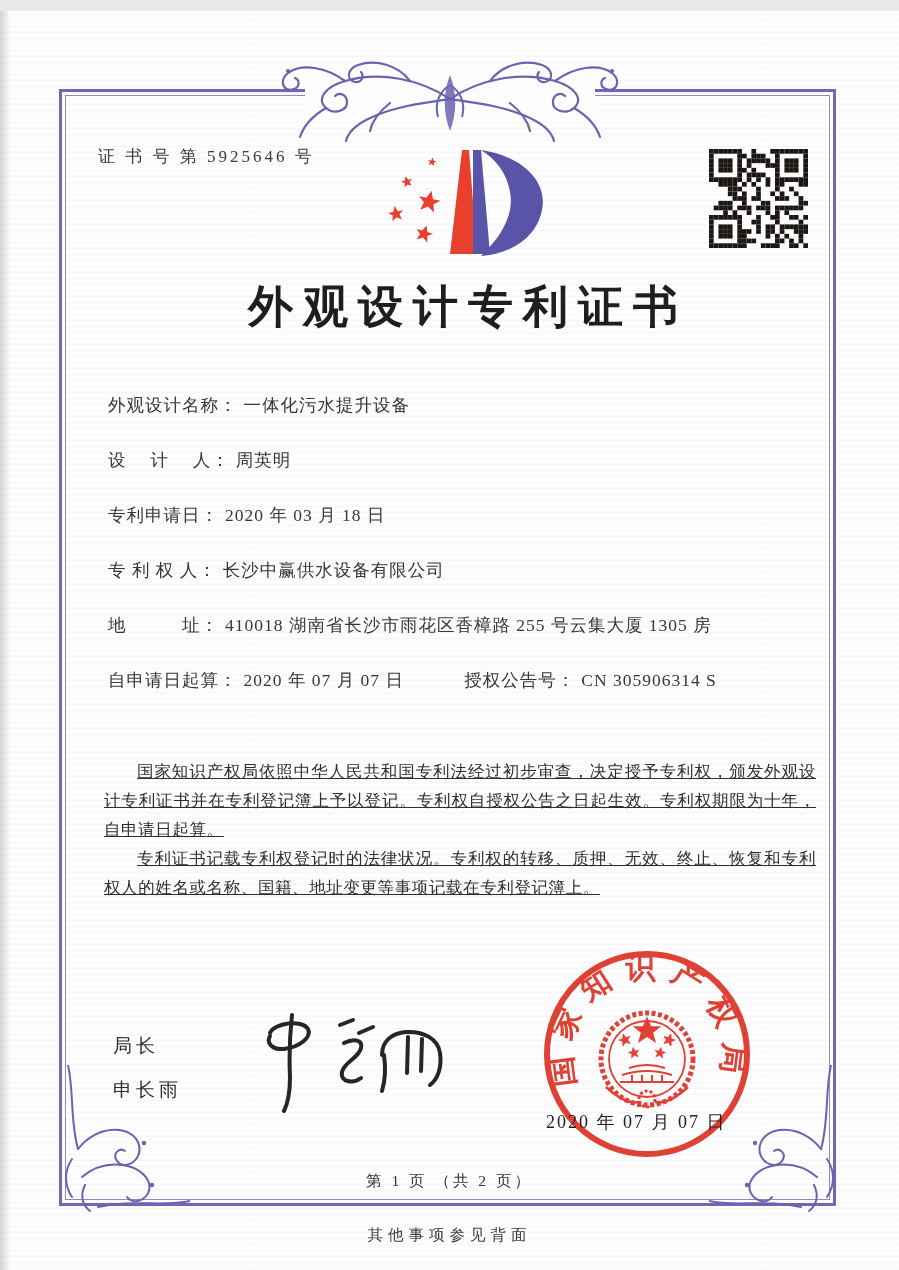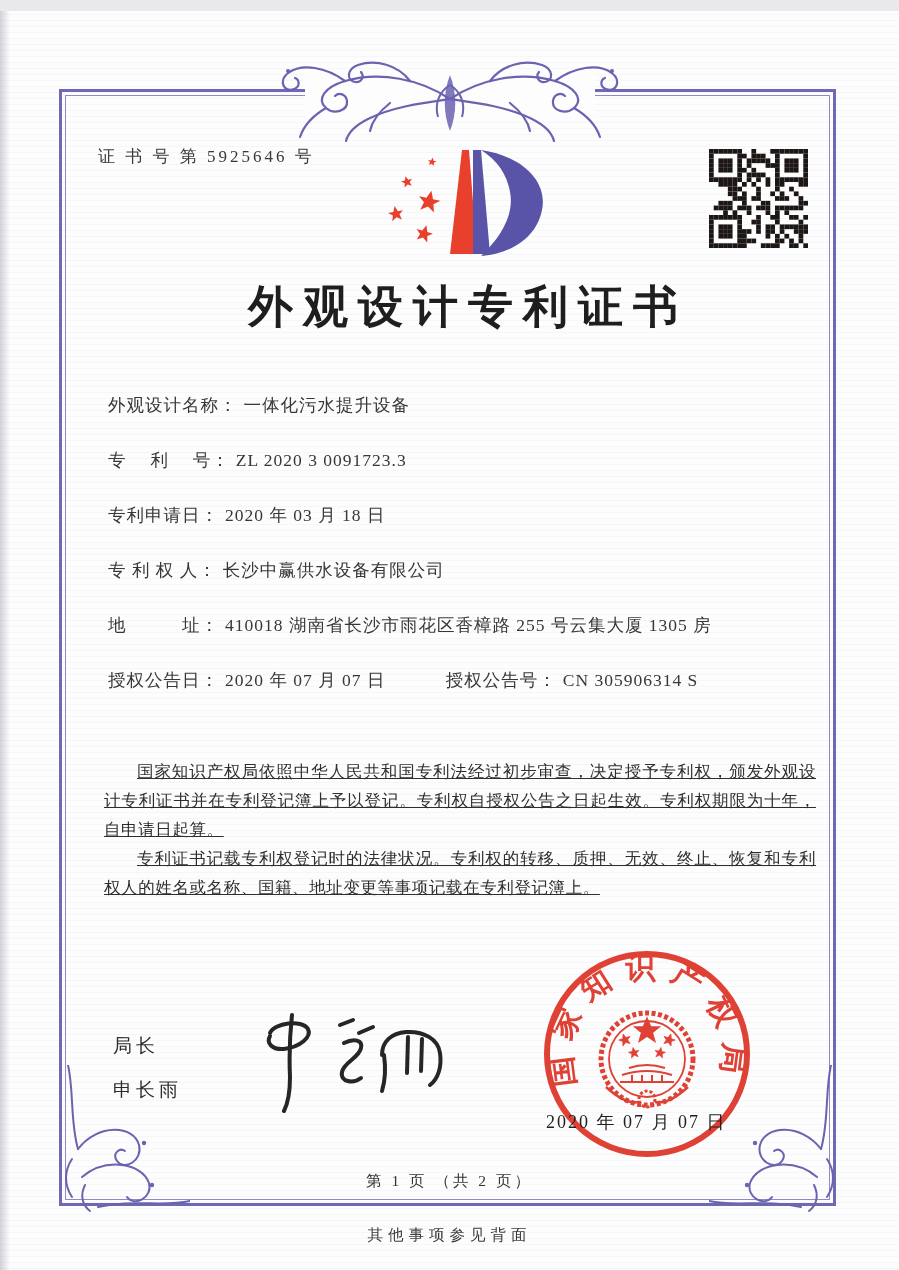--- a/index.html
+++ b/index.html
@@ -397,33 +397,33 @@
       </g>
     </svg>
 
   <h1 class="title">外观设计专利证书</h1>
 
   <div class="fields">
     <div class="field-row">
       <span class="field-label">外观设计名称：</span><span class="field-value">一体化污水提升设备</span>
     </div>
     <div class="field-row">
-      <span class="field-label">专　 利　 号：</span><span class="field-value">ZL 2020 3 0091723.3</span>
+      <span class="field-label">设　 计　 人：</span><span class="field-value">周英明</span>
     </div>
     <div class="field-row">
       <span class="field-label">专利申请日：</span><span class="field-value">2020 年 03 月 18 日</span>
     </div>
     <div class="field-row">
       <span class="field-label">专 利 权 人：</span><span class="field-value">长沙中赢供水设备有限公司</span>
     </div>
     <div class="field-row">
       <span class="field-label">地　　　址：</span><span class="field-value">410018 湖南省长沙市雨花区香樟路 255 号云集大厦 1305 房</span>
     </div>
     <div class="field-row">
-      <span class="field-label">授权公告日：</span><span class="field-value">2020 年 07 月 07 日</span>
+      <span class="field-label">自申请日起算：</span><span class="field-value">2020 年 07 月 07 日</span>
       <span class="field-label pair2">授权公告号：</span><span class="field-value">CN 305906314 S</span>
     </div>
   </div>
 
   <div class="body-text">
     <p>国家知识产权局依照中华人民共和国专利法经过初步审查，决定授予专利权，颁发外观设计专利证书并在专利登记簿上予以登记。专利权自授权公告之日起生效。专利权期限为十年，自申请日起算。</p>
     <p>专利证书记载专利权登记时的法律状况。专利权的转移、质押、无效、终止、恢复和专利权人的姓名或名称、国籍、地址变更等事项记载在专利登记簿上。</p>
   </div>
 
   <div class="director t1">局长</div>

